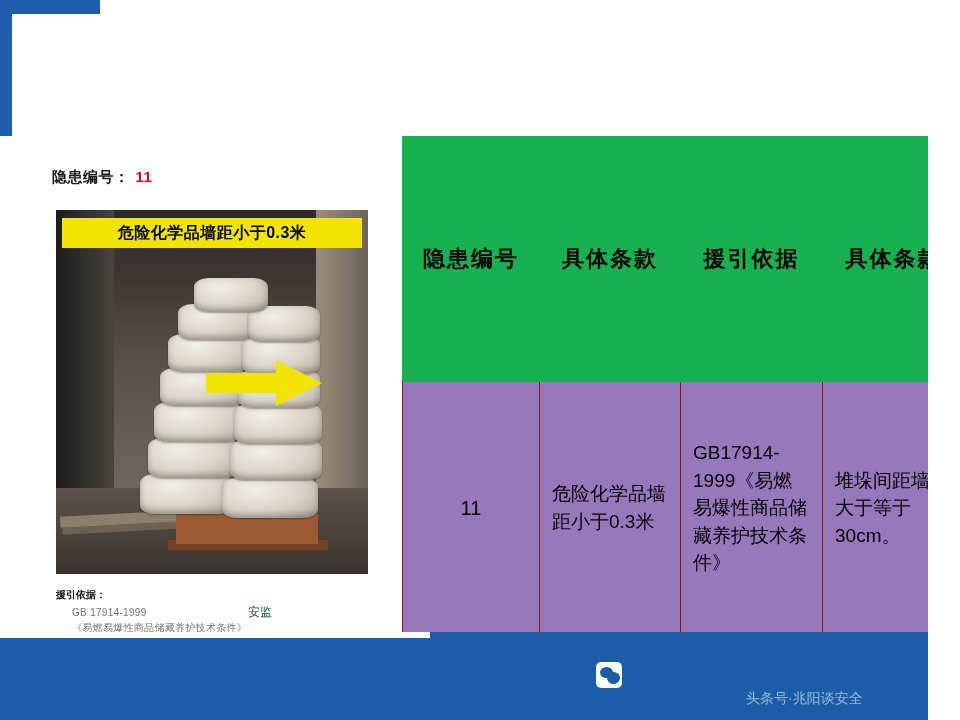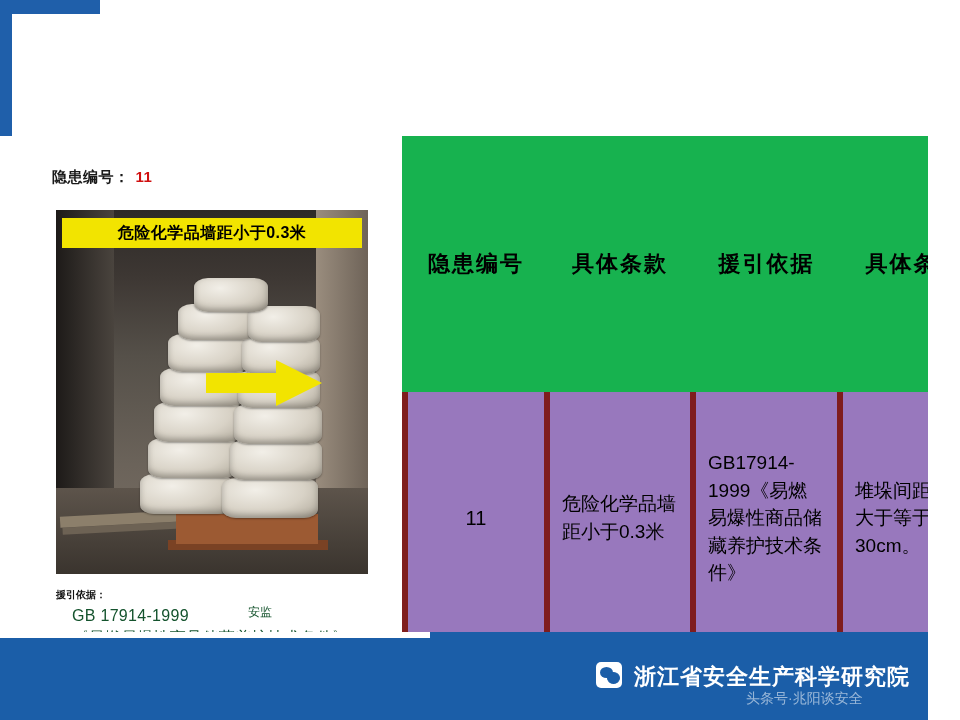--- a/index.html
+++ b/index.html
@@ -155,22 +155,22 @@
     left: 44px; top: 452px;
     width: 330px;
   }
   .doc-foot .lbl {
     font-size: 10px;
     font-weight: bold;
     color: #111;
     margin-bottom: 5px;
   }
   .doc-foot .red {
-    color: #14532d;
-    font-size: 16px;
+    color: #737373;
+    font-size: 10px;
     margin-left: 16px;
     margin-bottom: 3px;
     letter-spacing: 0.3px;
   }
   .doc-foot .blk {
     color: #111;
     font-size: 12.5px;
     margin-left: 16px;
     margin-bottom: 2px;
   }
@@ -193,21 +193,21 @@
 
   
   .tbl {
     position: absolute;
     left: 402px; top: 136px;
     width: 558px; height: 496px;
     border-collapse: collapse;
     table-layout: fixed;
   }
   .tbl td, .tbl th {
-    border: 6px solid #7f1d1d;
+    border: 1px solid #7f1d1d;
     padding: 0;
     vertical-align: middle;
   }
   .tbl thead td {
     background: #17b24f;
     height: 244px;
     text-align: center;
     color: #000;
     font-size: 22px;
     font-weight: bold;
@@ -343,16 +343,15 @@
     </tbody>
   </table>
 
   <div class="bottom-band"></div>
   <div class="bottom-band-inner"></div>
 
   <div class="wechat-badge">
     <div class="b1"></div>
     <div class="b2"></div>
   </div>
-  <div class="org-name">浙江省安全生产科学研究院</div>
   <div class="watermark-bottom">头条号·兆阳谈安全</div>
 
 </div>
 
 </body></html>

